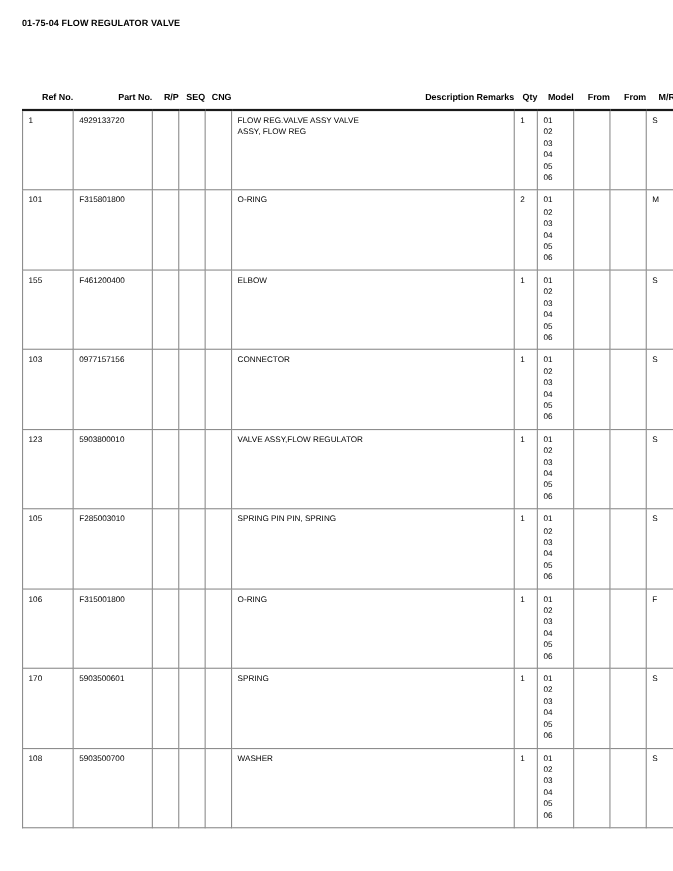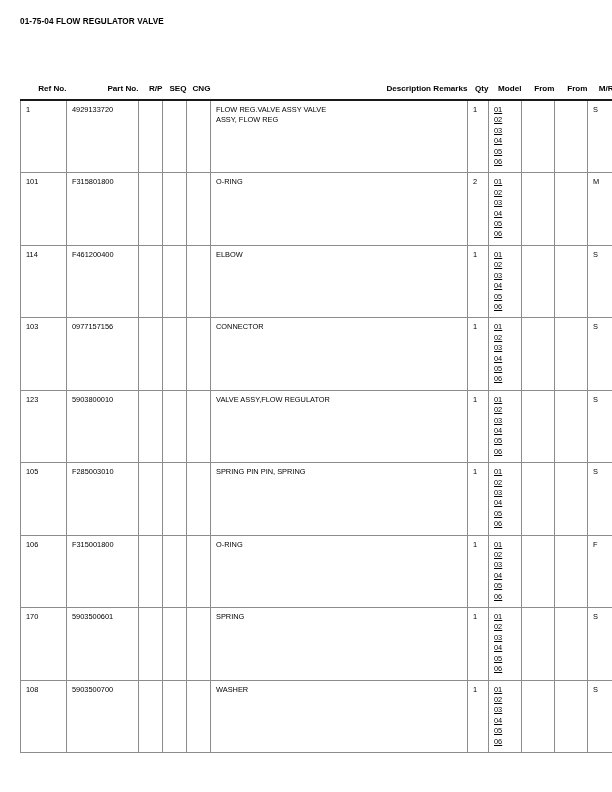--- a/index.html
+++ b/index.html
@@ -91,21 +91,21 @@
   }
 
   .cell-text {
     line-height: 10.4px;
     white-space: pre-line;
   }
 
   .model-stack {
     line-height: 10.4px;
   }
-  .model-stack span { display: block; text-decoration: underline; }
+  .model-stack span { display: block; }
 </style>
 </head>
 <body>
 
 <div class="page">
 
   <div class="doc-title">01-75-04 FLOW REGULATOR VALVE</div>
 
 
   <table class="parts-table">
@@ -218,21 +218,21 @@
           </td>
           <td>
             <div class="cell-text"></div>
           </td>
           <td>
             <div class="cell-text">M</div>
           </td>
         </tr>
         <tr class="data-row">
           <td>
-            <div class="cell-text">114</div>
+            <div class="cell-text">155</div>
           </td>
           <td>
             <div class="cell-text">F461200400</div>
           </td>
           <td>
             <div class="cell-text"></div>
           </td>
           <td>
             <div class="cell-text"></div>
           </td>

